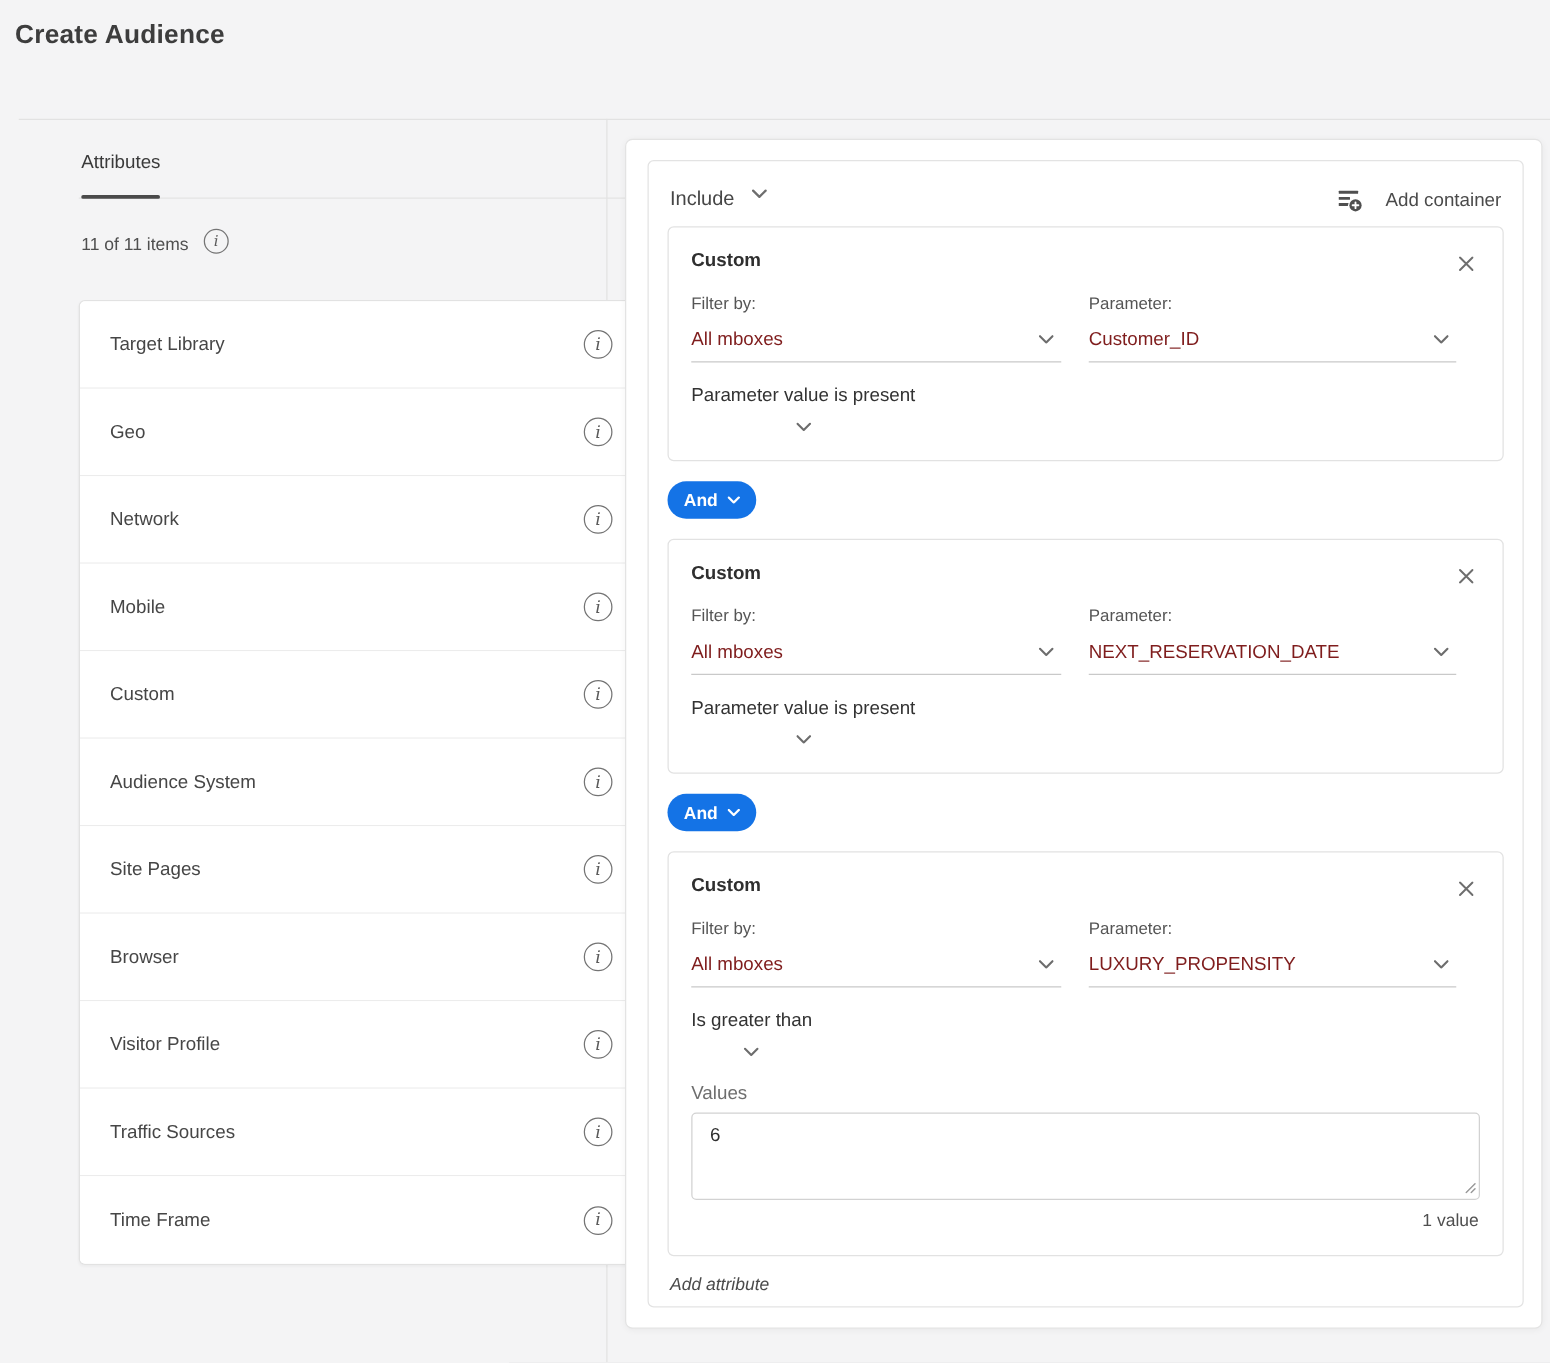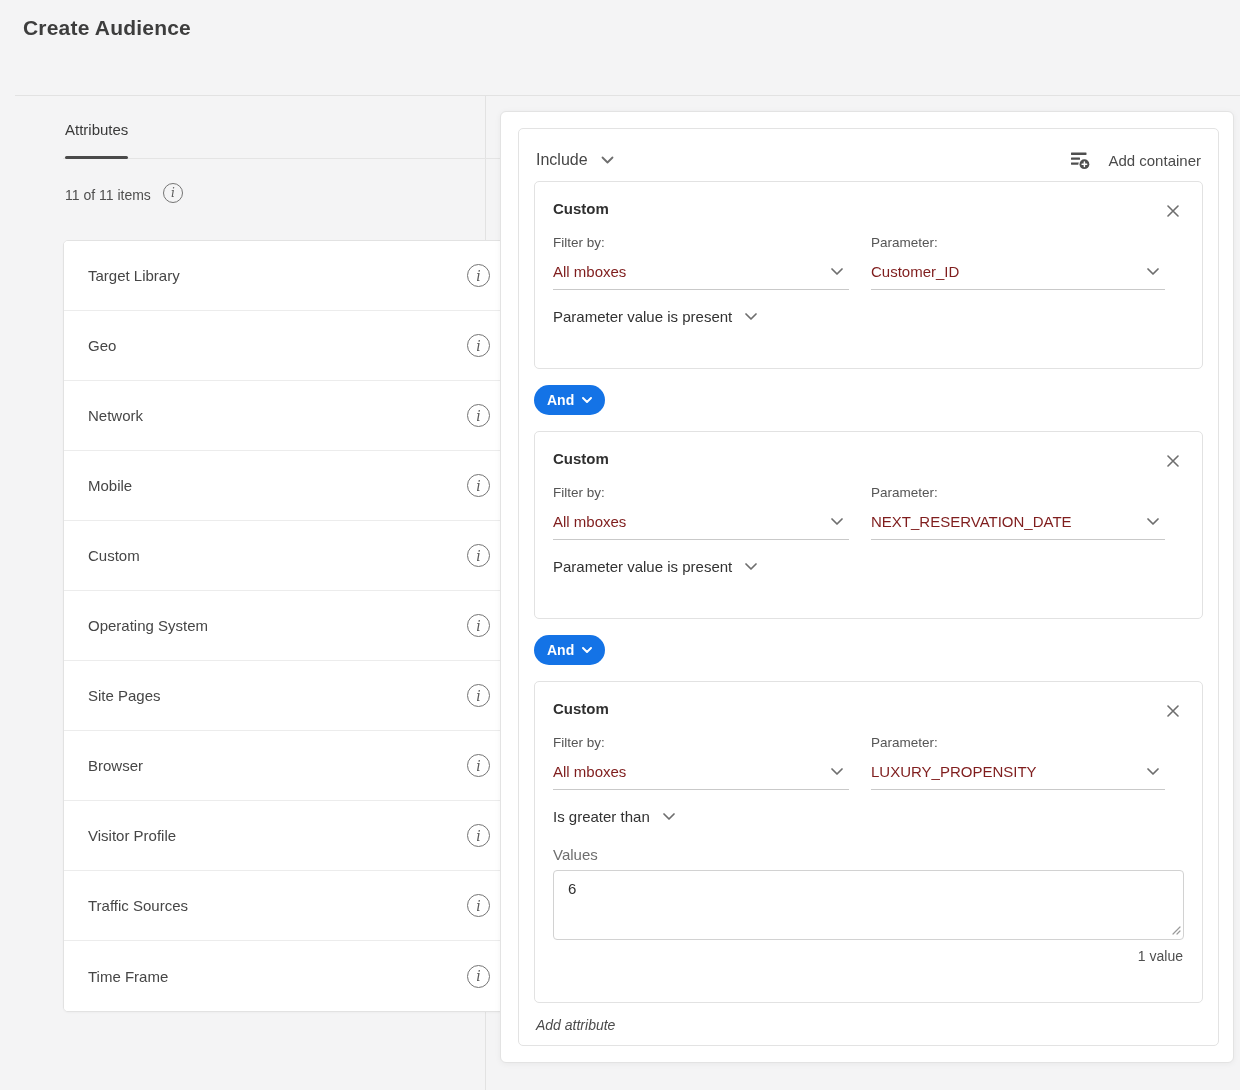--- a/index.html
+++ b/index.html
@@ -4,21 +4,21 @@
 <style>
   * { margin:0; padding:0; box-sizing:border-box; }
   html,body { background:#e9e9e9; }
   body { font-family:"Liberation Sans", sans-serif; }
   .screen {
     position:relative; width:1240px; height:1090px;
     background:#f4f4f5; overflow:hidden;
   }
   
   .page-title {
-    position:absolute; left:23px; top:16px;
+    position:absolute; left:12px; top:16px;
     font-size:21px; font-weight:700; color:#3d3d3d; letter-spacing:.2px;
   }
   .header-divider { position:absolute; top:95px; left:15px; right:0; height:1px; background:#e2e2e2; }
   .column-divider { position:absolute; left:485px; top:95px; bottom:0; width:1px; background:#e2e2e2; }
 
   
   .sidebar { position:absolute; left:23px; top:95px; width:449px;margin-left:40px; }
   .tab-row { position:relative; height:64px; border-bottom:1px solid #e4e4e4; }
   .tab { position:absolute; left:2px; top:26px; cursor:pointer; }
   .tab-label { font-size:15px; color:#3a3a3a; }
@@ -50,21 +50,21 @@
     background:#fff; border:1px solid #e3e3e3; border-radius:6px;
     box-shadow:0 1px 6px rgba(0,0,0,.05);
     padding:16px 14px 16px 17px;
   }
   .include-group {
     width:100%; height:100%; border:1px solid #e3e3e3; border-radius:5px;
     padding:10px 15px 14px; display:flex; flex-direction:column; background:#fff;
   }
   .include-row { display:flex; justify-content:space-between; align-items:center; height:42px; padding:0 2px; flex:0 0 auto; }
   .include-dd {
-    display:flex; align-items:center; gap:13px; background:none; border:none; cursor:pointer;
+    display:flex; gap:13px; background:none; border:none; cursor:pointer;
     font-family:inherit; font-size:16px; color:#464646;
   }
   .add-container-btn {
     display:flex; align-items:center; gap:18px; background:none; border:none; cursor:pointer;
     font-family:inherit; font-size:15px; color:#4b4b4b;
   }
 
   .card {
     border:1px solid #e2e2e2; border-radius:5px; background:#fff;
     padding:18px 18px 20px; min-height:188px; flex:0 0 auto; position:relative;
@@ -75,21 +75,21 @@
 
   .card-grid { display:grid; grid-template-columns:296px 294px; column-gap:22px; }
   .field-label { font-size:13.5px; color:#555; margin-bottom:13px; }
   .dropdown {
     display:flex; justify-content:space-between; align-items:center;
     border-bottom:1px solid #c9c9c9; padding:0 6px 9px 0;
     font-size:15px; color:#7f1d1d; cursor:pointer;
   }
   .operator-row {
     display:flex; align-items:center; gap:13px; margin-top:18px; width:max-content;
-    font-size:15px; color:#323232; cursor:pointer;
+    font-size:15px; color:#323232; cursor:pointer;flex-direction:column;
   }
 
   .and-row { margin:16px 0; flex:0 0 auto; }
   .and-btn {
     display:inline-flex; align-items:center; gap:8px; height:30px; padding:0 13px;
     background:var(--accent,#1473E6); color:#fff; border:none; border-radius:15px;
     font-family:inherit; font-size:14px; font-weight:600; cursor:pointer;
   }
 
   .values-section { margin-top:21px; }
@@ -161,21 +161,21 @@
   </div>
 
   <div class="attr-row">
     <span class="attr-label">Custom</span>
     <span class="info-icon">
             <i>i</i>
           </span>
   </div>
 
   <div class="attr-row">
-    <span class="attr-label">Operating System</span>
+    <span class="attr-label">Audience System</span>
     <span class="info-icon">
             <i>i</i>
           </span>
   </div>
 
   <div class="attr-row">
     <span class="attr-label">Site Pages</span>
     <span class="info-icon">
             <i>i</i>
           </span>

